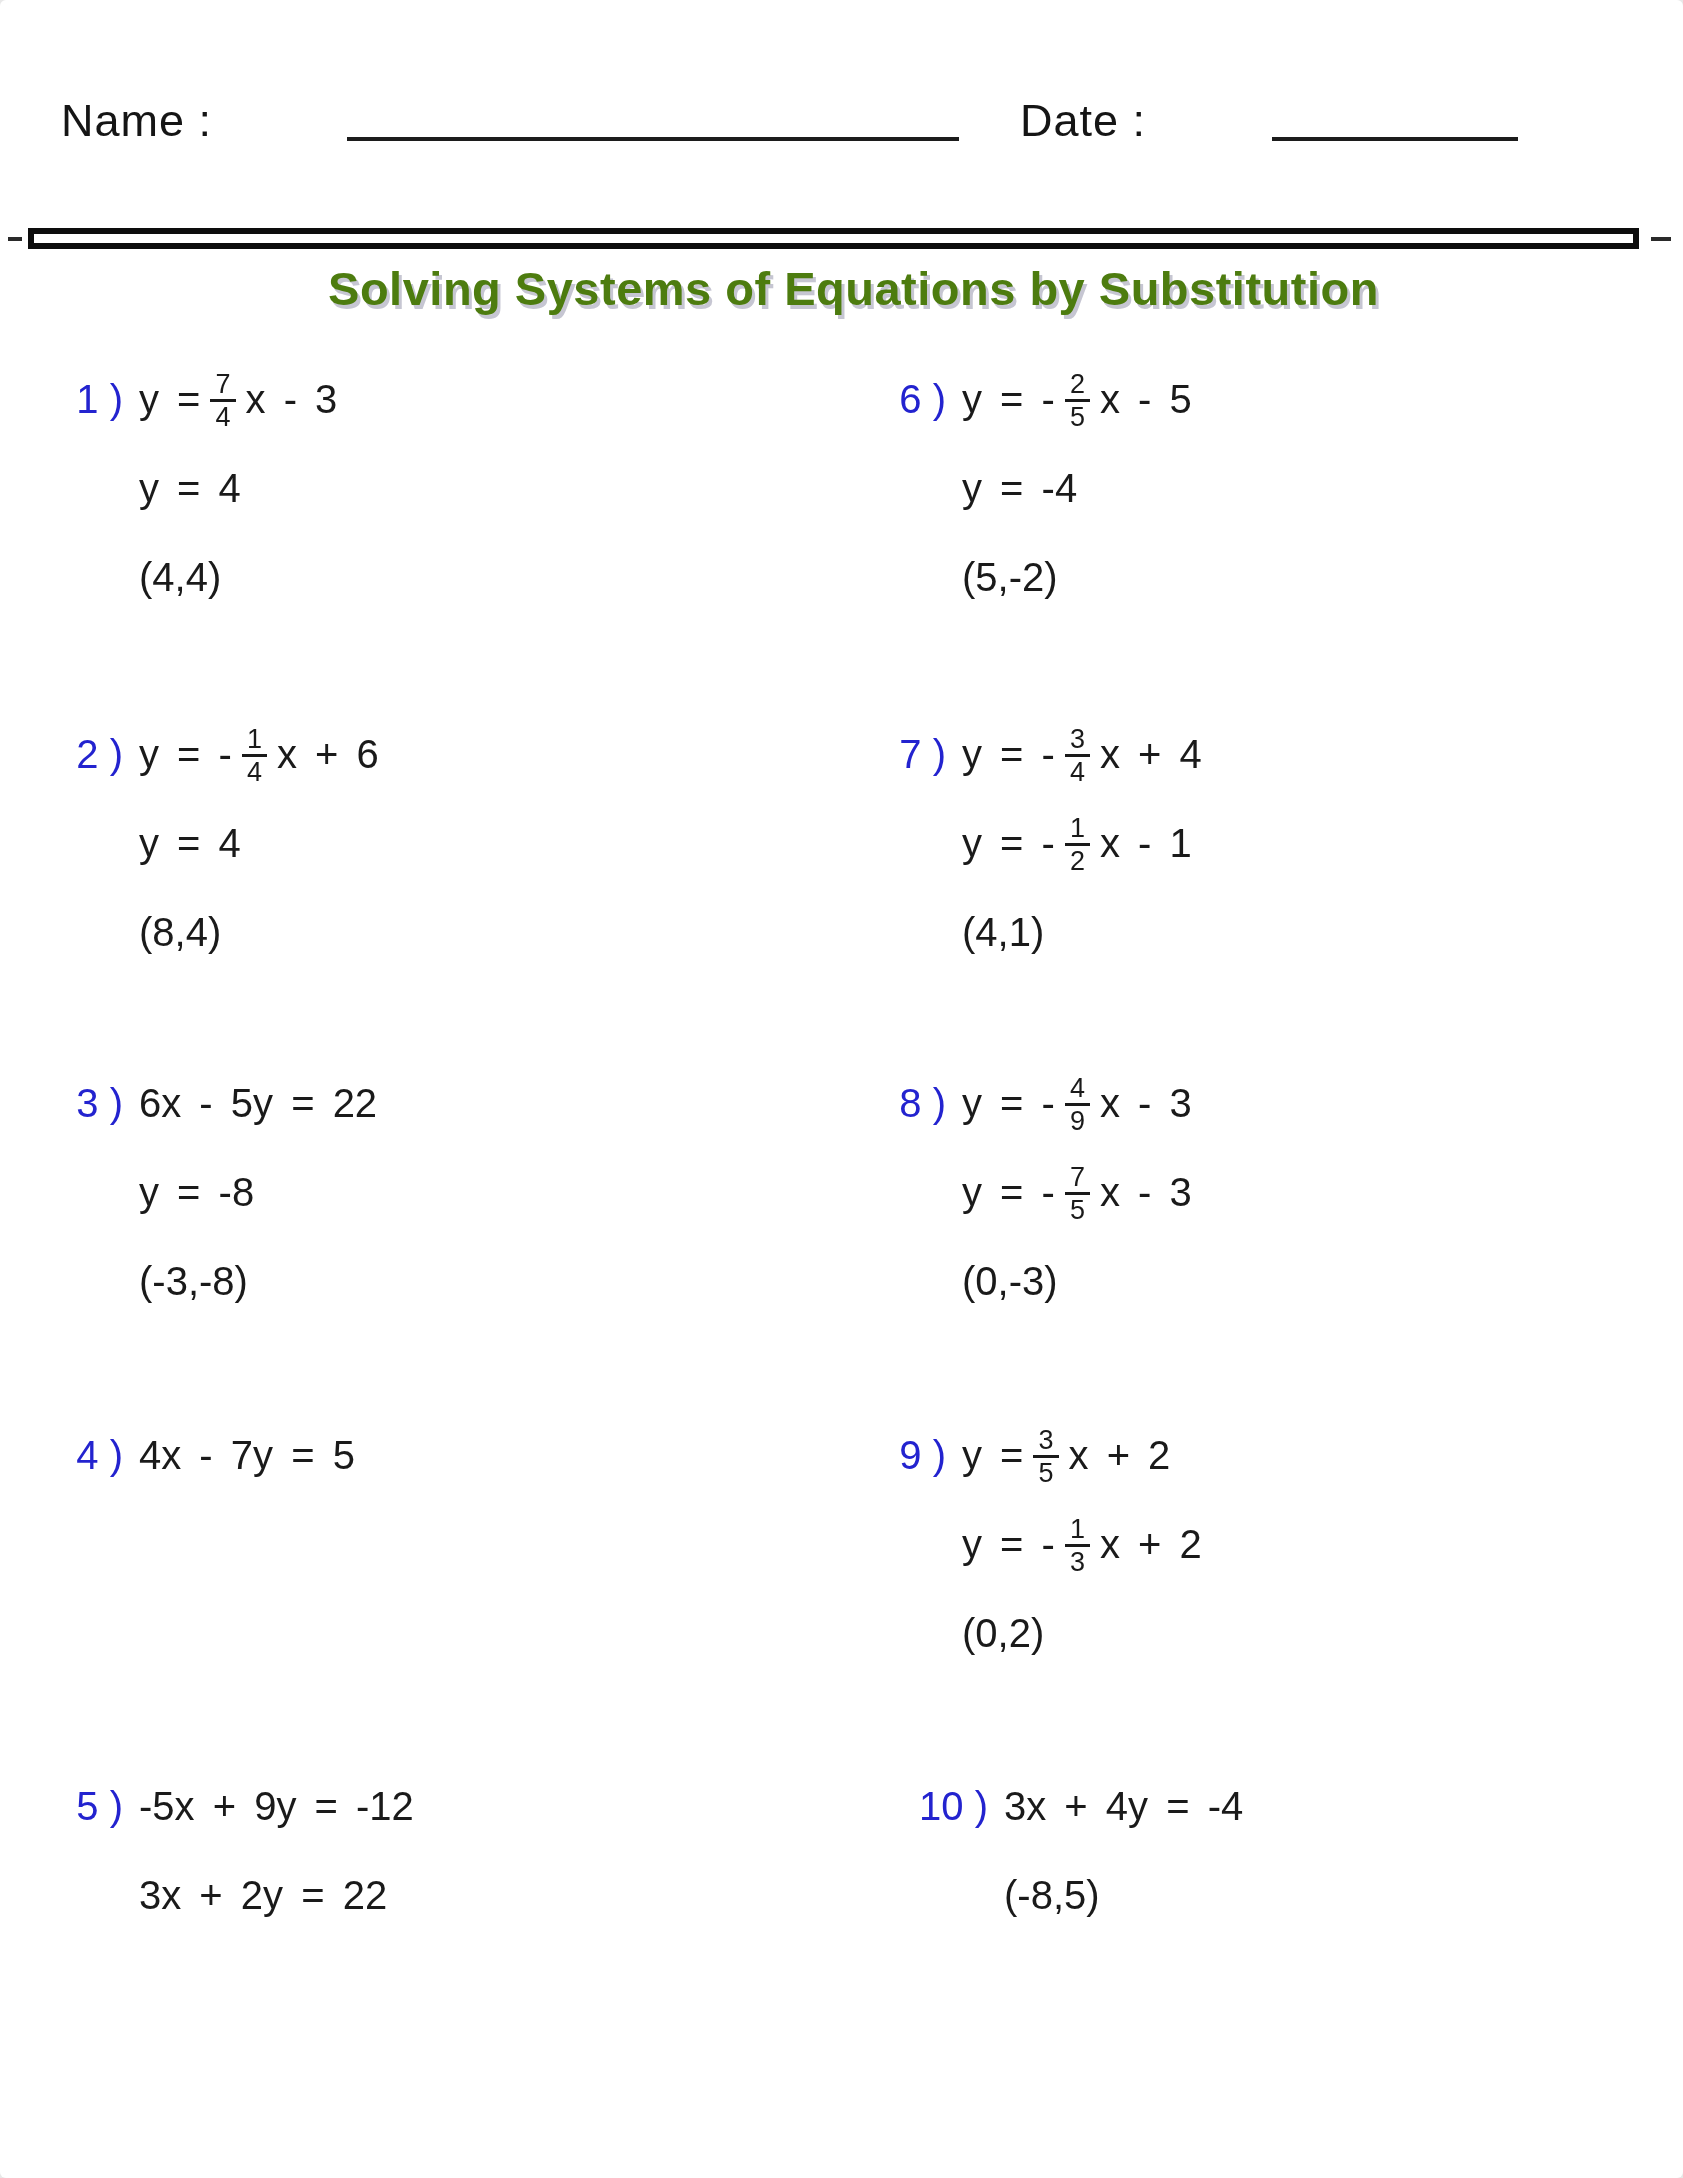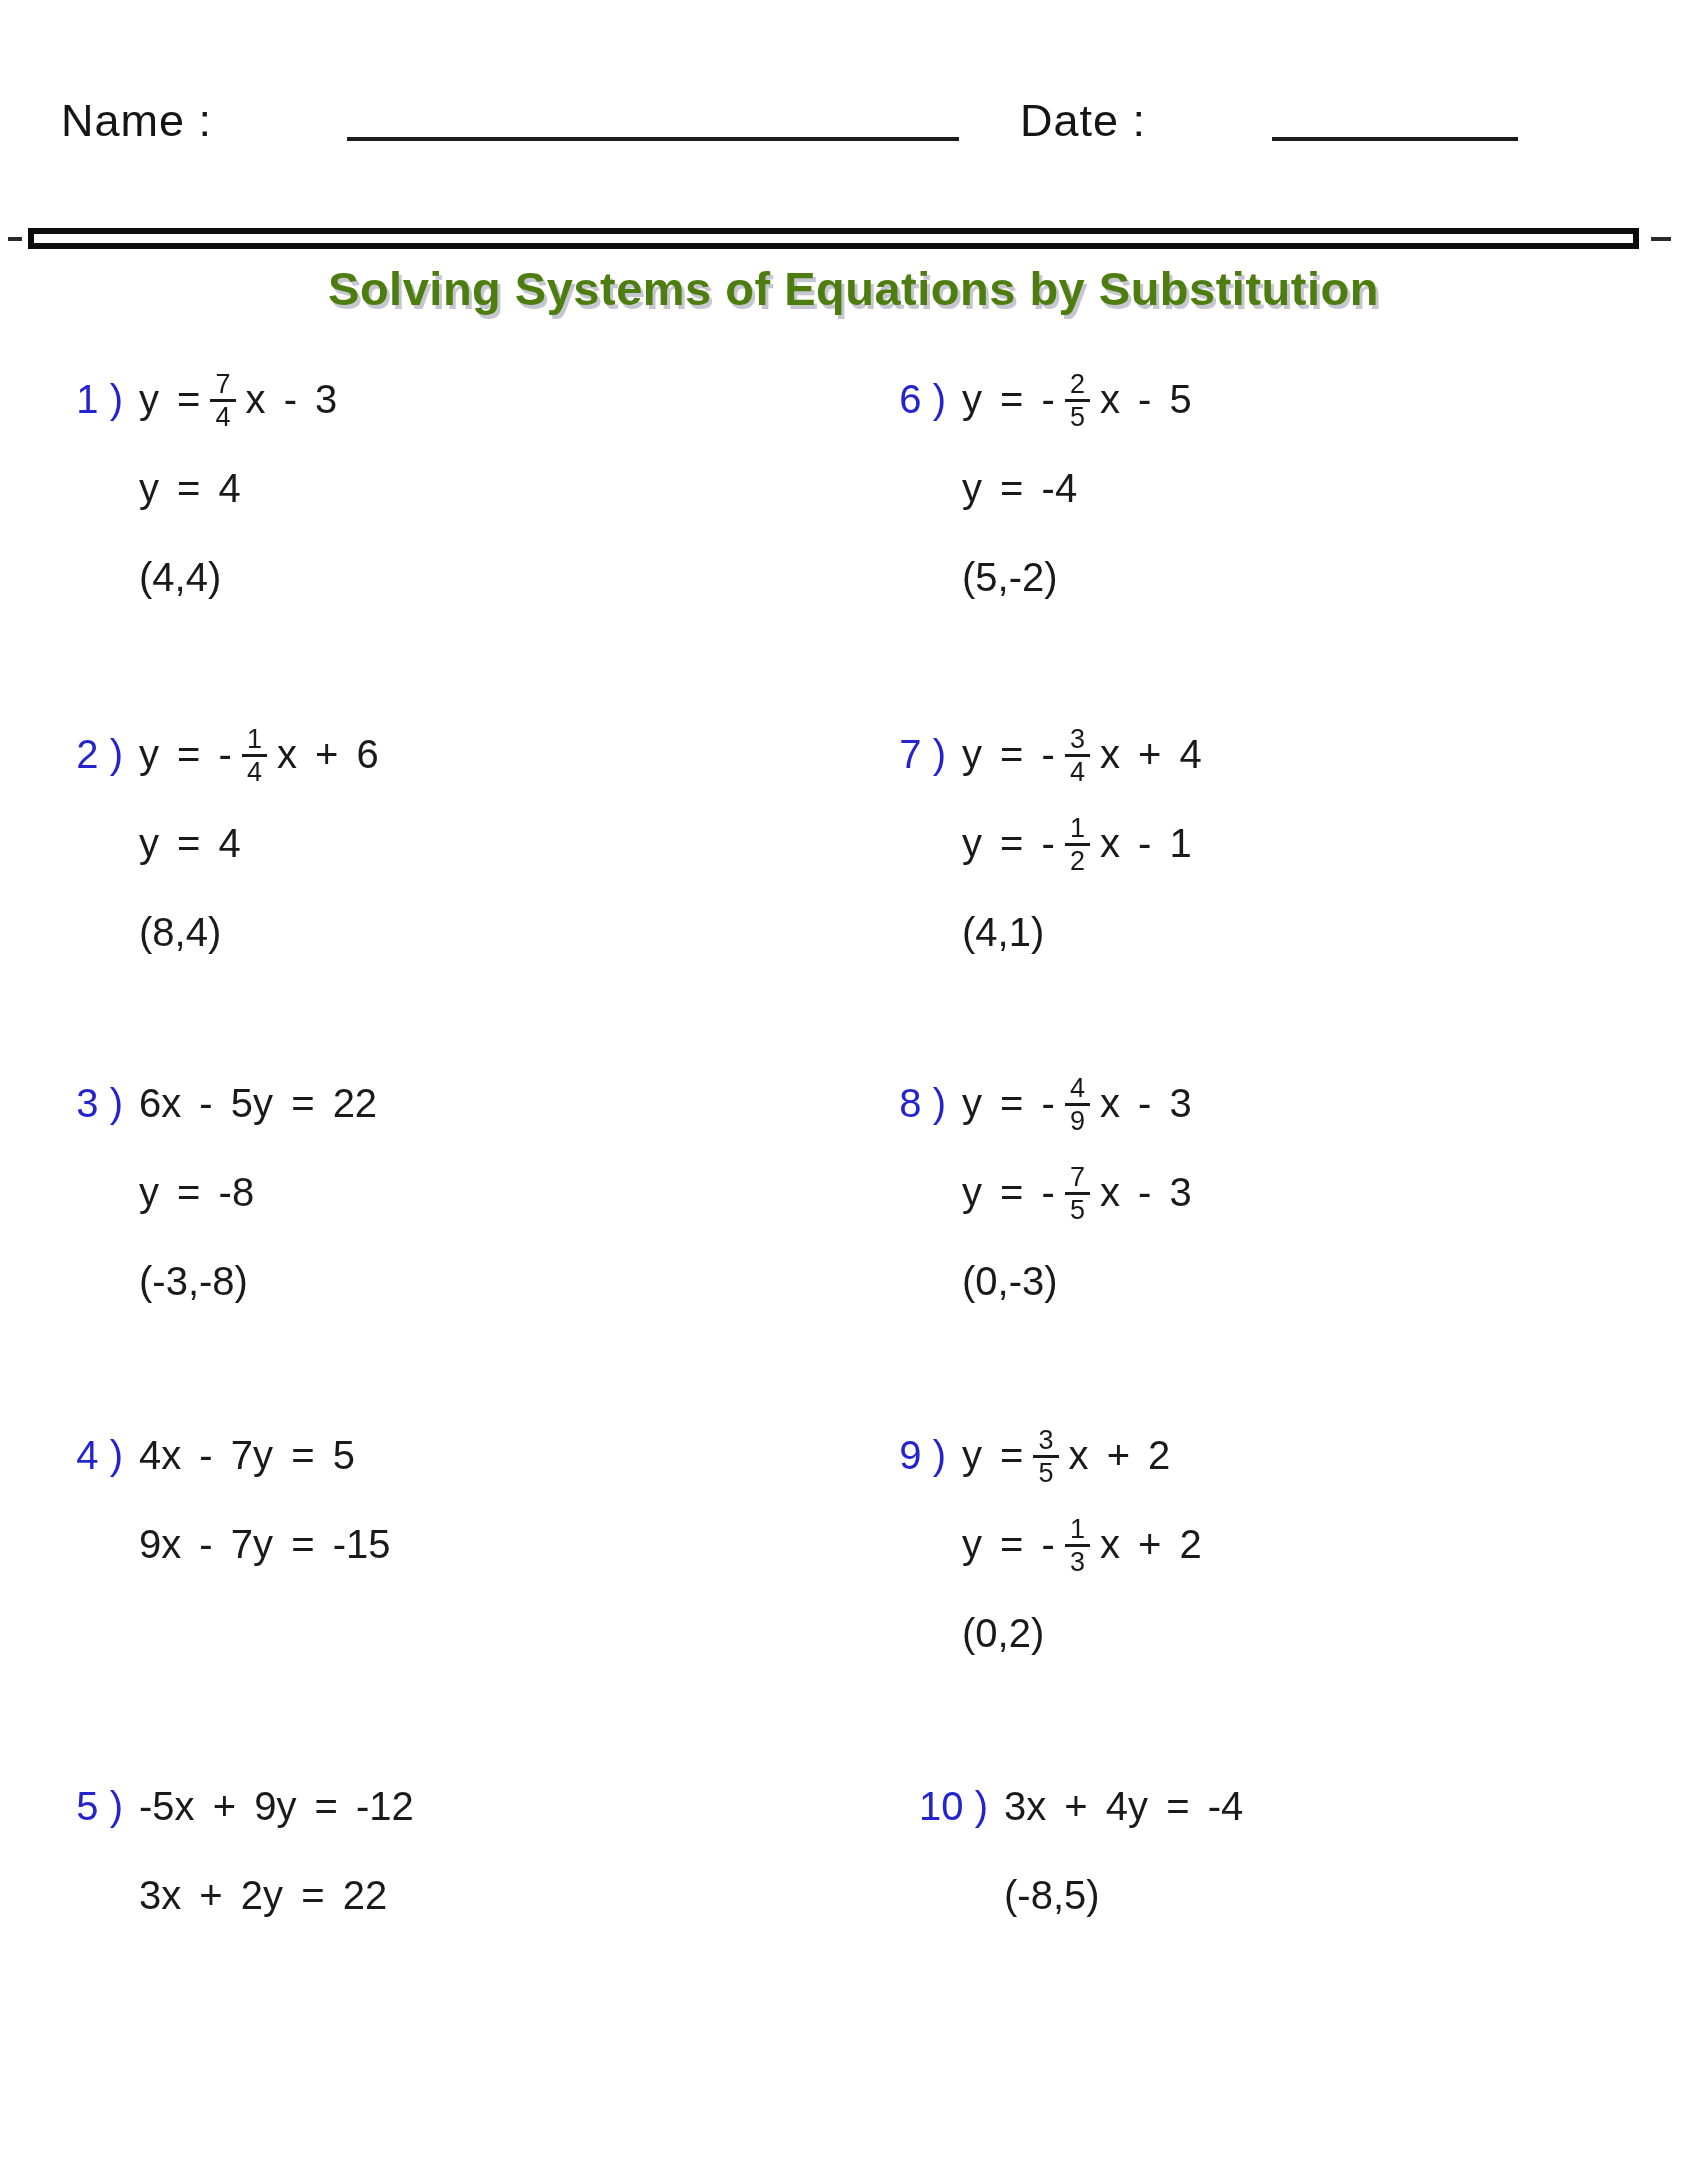--- a/index.html
+++ b/index.html
@@ -1,19 +1,19 @@
 <!DOCTYPE html>
 <html><head>
 <meta charset="utf-8">
 <style>
   html,body { margin:0; padding:0; background:#e8e8e8; }
   .page {
     position:relative; width:1683px; height:2178px; background:#ffffff;
     font-family:"Liberation Sans", sans-serif; color:#1a1a1a;
-    margin:0 auto; overflow:hidden;
+    margin:0 auto; overflow:hidden;border-radius:6px;
   }
   
   .hdr-label { position:absolute; top:95px; font-size:45px; color:#151515; letter-spacing:1px; }
   .name-label { left:61px; }
   .date-label { left:1020px; }
   .write-line { position:absolute; top:137px; height:0; border-bottom:4px solid #1c1c1c; }
   .name-line { left:347px; width:612px; }
   .date-line { left:1272px; width:246px; }
   
   .sep-bar {
@@ -76,21 +76,20 @@
       </div>
       <div class="problem" style="left: 139px; top: 1059px;">
         <span class="pnum" style="color: rgb(35, 35, 207);">3 )</span>
         <div class="line"><span>6x - 5y = 22</span></div>
         <div class="line"><span>y = -8</span></div>
         <div class="line"><span>(-3,-8)</span></div>
       </div>
       <div class="problem" style="left: 139px; top: 1411px;">
         <span class="pnum" style="color: rgb(35, 35, 207);">4 )</span>
         <div class="line"><span>4x - 7y = 5</span></div>
-        <div class="line"><span>9x - 7y = -15</span></div>
       </div>
       <div class="problem" style="left: 139px; top: 1762px;">
         <span class="pnum" style="color: rgb(35, 35, 207);">5 )</span>
         <div class="line"><span>-5x + 9y = -12</span></div>
         <div class="line"><span>3x + 2y = 22</span></div>
       </div>
       <div class="problem" style="left: 962px; top: 355px;">
         <span class="pnum" style="color: rgb(35, 35, 207);">6 )</span>
         <div class="line"><span>y = -</span><span class="frac"><span class="fnum">2</span><span class="fden">5</span></span><span>x - 5</span></div>
         <div class="line"><span>y = -4</span></div>

